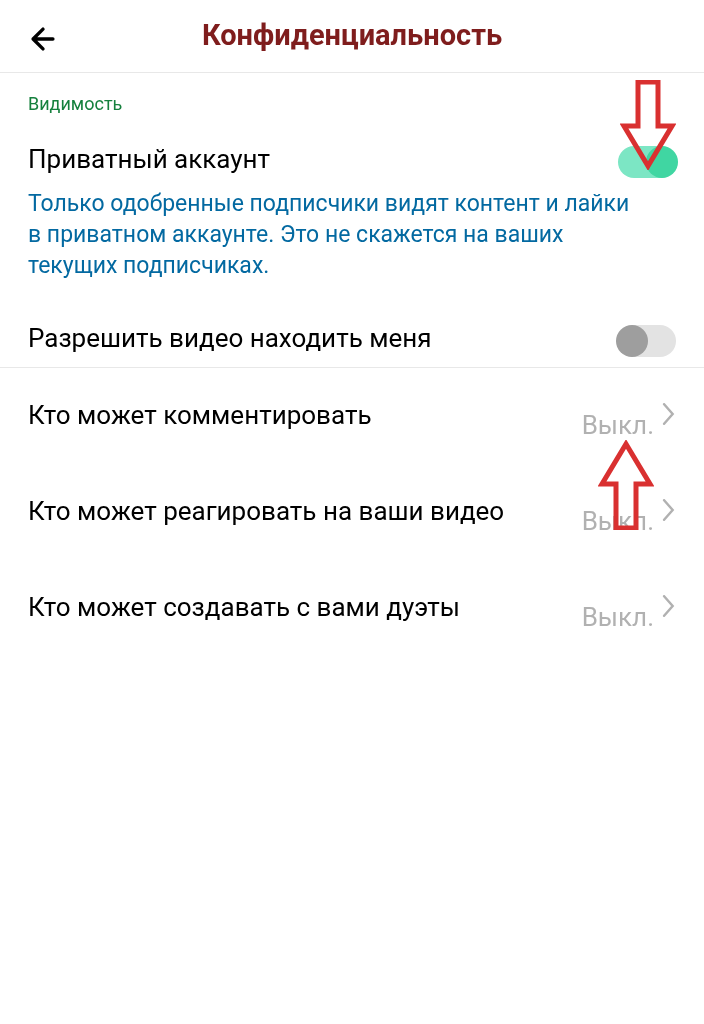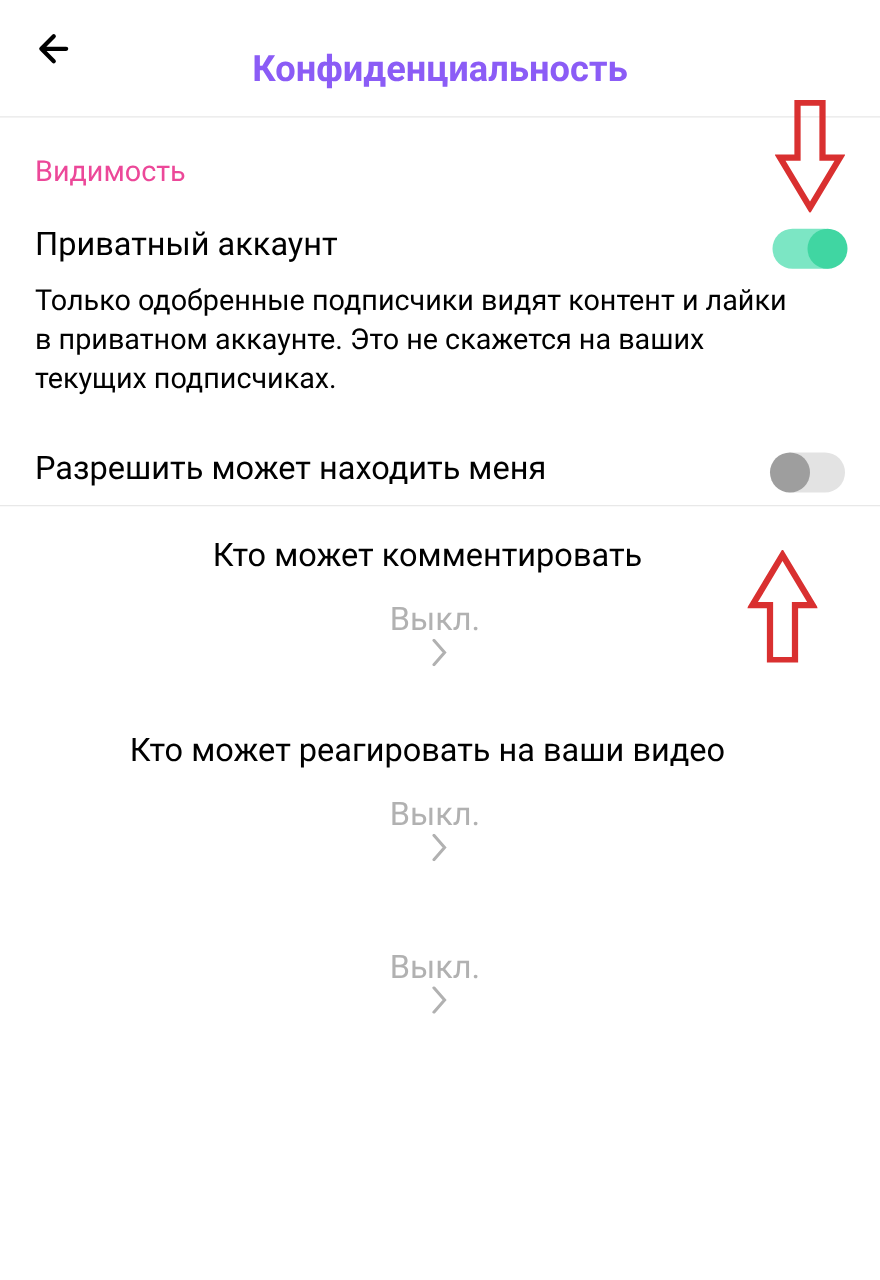--- a/index.html
+++ b/index.html
@@ -27,48 +27,47 @@
       position: absolute;
       left: 26px;
       top: 22px;
       cursor: pointer;
     }
     .page-title {
       flex: 1;
       text-align: center;
       font-size: 29px;
       font-weight: 700;
-      color: #8b5cf6;
-      margin-top: 21px;
+      color: #7f1d1d;
     }
     .section {
       padding: 0 28px;
     }
     .section-header {
-      color: #ec4899;
-      font-size: 23px;
+      color: #15803d;
+      font-size: 18px;
       font-weight: 400;
-      margin-top: 30px;
+      margin-top: 20px;
       margin-bottom: 30px;
     }
     .setting-row {
       display: flex;
       align-items: flex-start;
       justify-content: flex-start;
       margin-bottom: 10px;
     }
     .setting-title {
       font-size: 26px;
       color: #000;
       flex: 1;
       padding-right: 20px;
     }
     .setting-desc {
       font-size: 23px;
-      color: #000000;
+      color: #0369a1;
       line-height: 1.35;
       margin-bottom: 42px;
       padding-right: 30px;
     }
     .toggle {
       width: 58px;
       height: 32px;
       border-radius: 16px;
       position: relative;
       cursor: pointer;
@@ -100,21 +99,20 @@
       height: 1px;
       background: #e8e8e8;
       margin: 10px 0 0 0;
     }
     .nav-row {
       display: flex;
       align-items: center;
       justify-content: space-between;
       padding: 24px 0;
       cursor: pointer;
-      flex-direction: column;
     }
     .nav-title {
       font-size: 26px;
       color: #000;
       flex: 1;
       padding-right: 20px;
       line-height: 1.3;
     }
     .nav-value {
       font-size: 26px;
@@ -156,21 +154,21 @@
 
   <div class="setting-row">
     <div class="setting-title">Приватный аккаунт</div>
     <div class="toggle on">
       <div class="toggle-knob"></div>
     </div>
   </div>
   <div class="setting-desc">Только одобренные подписчики видят контент и лайки в приватном аккаунте. Это не скажется на ваших текущих подписчиках.</div>
 
   <div class="setting-row">
-    <div class="setting-title">Разрешить может находить меня</div>
+    <div class="setting-title">Разрешить видео находить меня</div>
     <div class="toggle off">
       <div class="toggle-knob"></div>
     </div>
   </div>
 </div>
 
 <div class="section-divider"></div>
 
 <div class="section">
 
@@ -188,20 +186,21 @@
     <div class="nav-title">Кто может реагировать на ваши видео</div>
     <div class="nav-value">Выкл.</div>
     <span class="chevron">
       <svg width="14" height="22" viewBox="0 0 10 18" fill="none">
         <path d="M1 1L8 9L1 17" stroke="#b1b1b1" stroke-width="2" stroke-linecap="round"></path>
       </svg>
     </span>
   </div>
 
   <div class="nav-row">
+    <div class="nav-title">Кто может создавать с вами дуэты</div>
     <div class="nav-value">Выкл.</div>
     <span class="chevron">
       <svg width="14" height="22" viewBox="0 0 10 18" fill="none">
         <path d="M1 1L8 9L1 17" stroke="#b1b1b1" stroke-width="2" stroke-linecap="round"></path>
       </svg>
     </span>
   </div>
 </div>
 
 <div class="annotation-arrow arrow-down">

